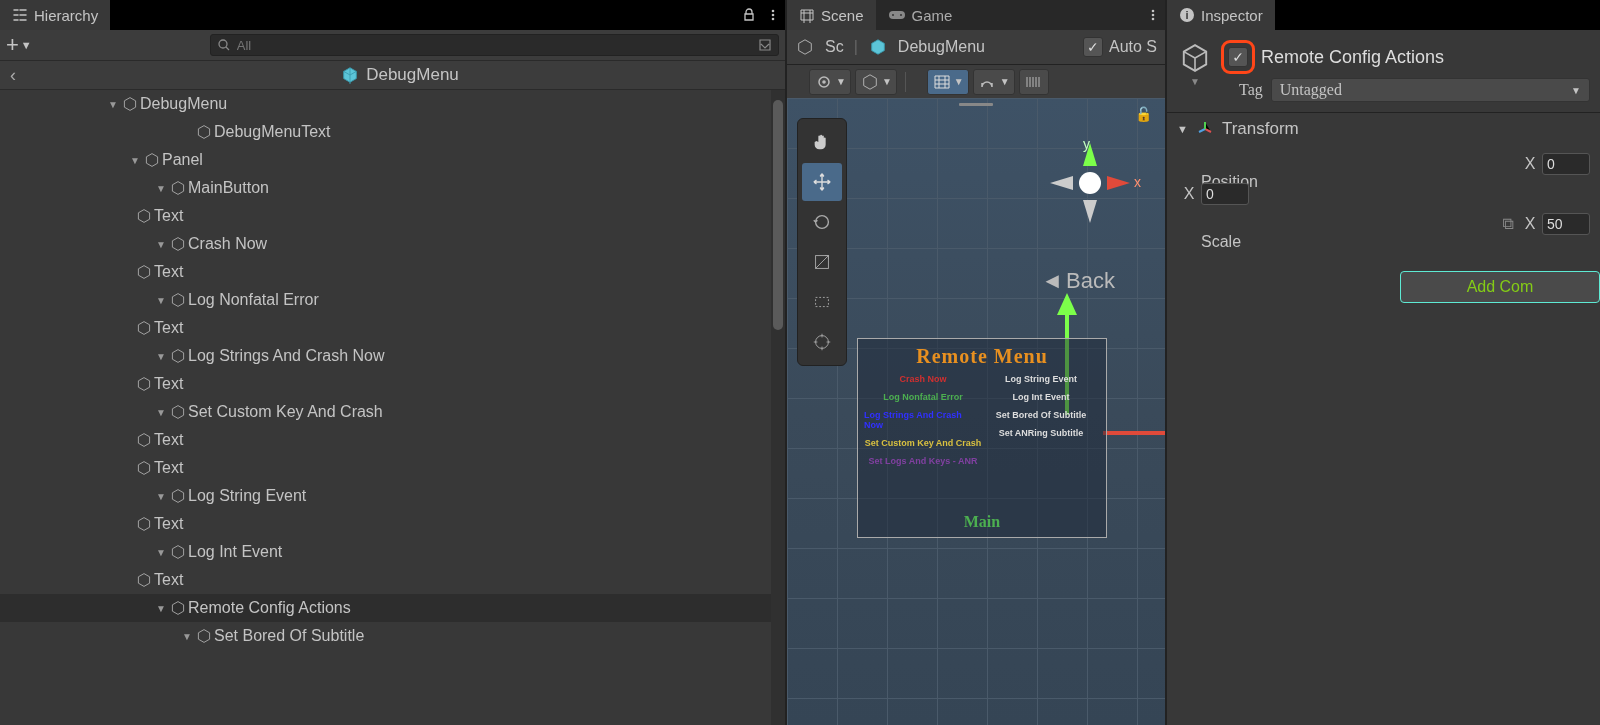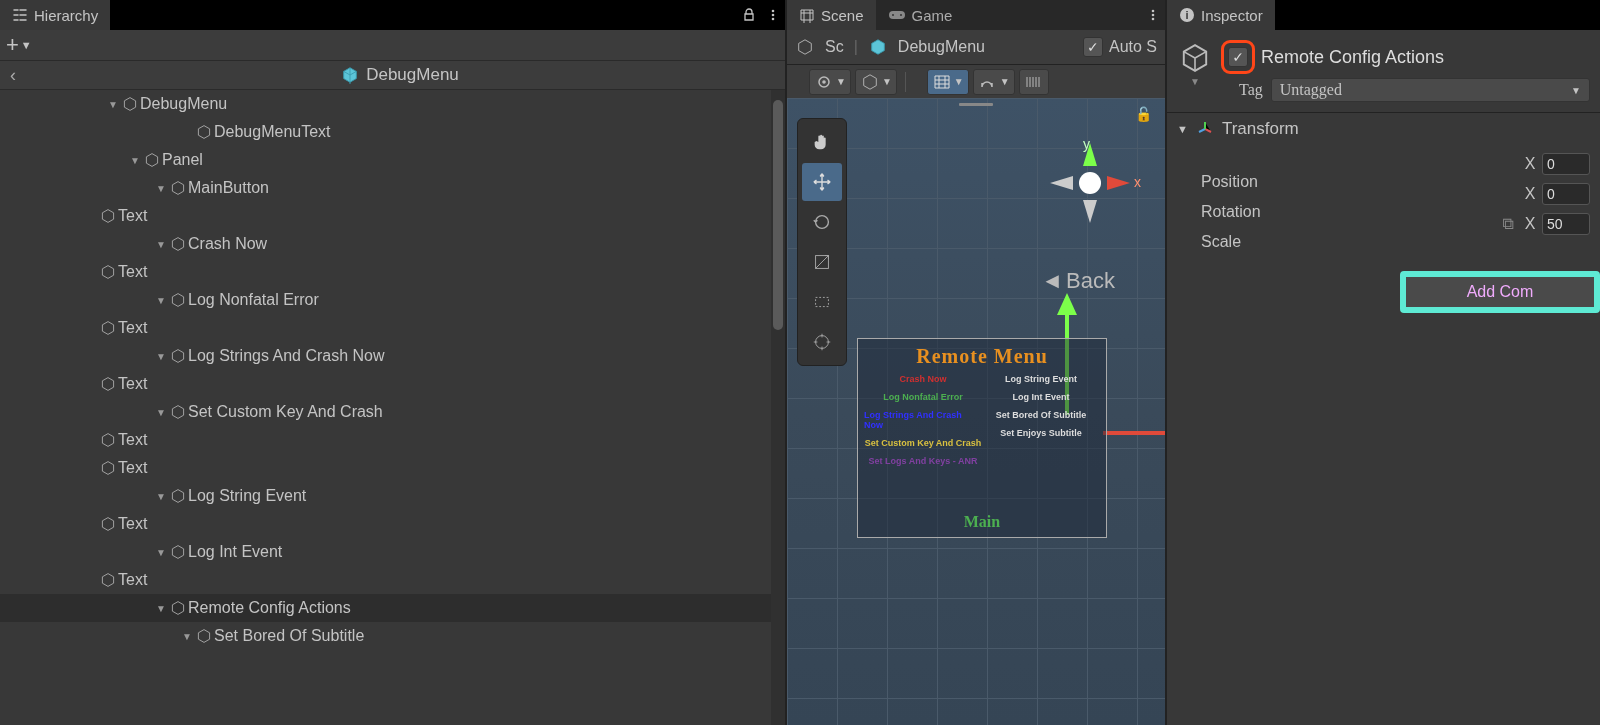--- a/index.html
+++ b/index.html
@@ -138,21 +138,21 @@
     font-size: 10px;
     color: #999;
     text-align: center;
   }
   .tree-arrow.down::before { content: "▼"; }
   .cube-icon { width: 20px; height: 20px; display:flex; align-items:center; justify-content:center;}
   .indent-1 { padding-left: 106px; }
   .indent-2 { padding-left: 128px; }
   .indent-3 { padding-left: 154px; }
   .indent-4 { padding-left: 180px; }
-  .indent-5 { padding-left: 84px; }
+  .indent-5 { padding-left: 120px; }
 
   
   .scene {
     width: 380px;
     background: #383838;
     display:flex;
     flex-direction:column;
     border-right: 2px solid #222;
   }
   .scene .panel-tab-row { background:#282828; }
@@ -369,25 +369,25 @@
     border:1px solid #555;
     border-radius:3px;
     color:#ddd;
     padding:2px 4px;
     font-size:14px;
   }
   .link-chain { color:#888;font-size:16px; margin-right:4px;}
   .add-comp-btn {
     margin:20px 0 0 auto;
     background:#4a4a4a;
-    border:6px solid #5eead4;
+    border:1px solid #5eead4;
     border-radius:4px;
     padding:6px 18px;
     font-size:16px;
-    color:#f0abfc;
+    color:#84cc16;
     width:200px;
     text-align:center;
   }
   svg { display:block; }
 </style>
 </head>
 <body>
 
 <div class="hierarchy">
   <div class="panel-tab-row">
@@ -410,20 +410,34 @@
           <circle cx="7" cy="3" r="1.3" fill="#c4c4c4"></circle>
           <circle cx="7" cy="7" r="1.3" fill="#c4c4c4"></circle>
           <circle cx="7" cy="11" r="1.3" fill="#c4c4c4"></circle>
         </svg>
     </div>
   </div>
   <div class="hierarchy-toolbar">
     <div class="plus-dropdown">
       <span>+</span>
       <span style="font-size:11px;">▼</span>
+    </div>
+    <div class="search-box">
+      <span>
+        <svg width="14" height="14" viewBox="0 0 14 14">
+            <circle cx="6" cy="6" r="4" stroke="#888" fill="none" stroke-width="1.3"></circle>
+            <path d="M9 9l3 3" stroke="#888" stroke-width="1.3"></path>
+          </svg>
+      </span>
+      <input placeholder="All" style="">
+      <span>
+        <svg width="14" height="14" viewBox="0 0 14 14">
+            <path d="M3 6l4 4 4-4M2 2h10v10H2z" stroke="#888" fill="none" stroke-width="1.2"></path>
+          </svg>
+      </span>
     </div>
   </div>
   <div class="breadcrumb">
     <span class="back">‹</span>
     <div class="crumb">
       <span class="cube-icon">
         <svg width="18" height="18" viewBox="0 0 20 20">
             <path d="M10 2l7 4v8l-7 4-7-4V6z" fill="#5cc5d8" stroke="#3a9cb0"></path>
             <path d="M10 2v18M3 6l7 4 7-4" stroke="#3a9cb0" fill="none"></path>
           </svg>
@@ -766,21 +780,21 @@
           <span style="color:#d03030">Crash Now</span>
           <span style="color:#4caf50">Log Nonfatal Error</span>
           <span style="color:#3030ff">Log Strings And Crash Now</span>
           <span style="color:#d8c040">Set Custom Key And Crash</span>
           <span style="color:#8040a0">Set Logs And Keys - ANR</span>
         </div>
         <div class="col">
           <span style="color:#ddd">Log String Event</span>
           <span style="color:#ddd">Log Int Event</span>
           <span style="color:#ddd;text-align:center">Set Bored Of Subtitle</span>
-          <span style="color:#ddd">Set Enjoys Subtitle</span>
+          <span style="color:#ddd">Set ANRing Subtitle</span>
         </div>
       </div>
       <div class="debug-main">Main</div>
     </div>
   </div>
 </div>
 
 <div class="inspector">
   <div class="panel-tab-row">
     <div class="panel-tab">
@@ -832,21 +846,20 @@
       </span>
       <span style="font-weight:500">Transform</span>
     </div>
     <div class="comp-body">
       <div class="field-row">
         <span class="label">Position</span>
         <span class="xlabel">X</span>
         <input value="0" style="">
       </div>
       <div class="field-row">
-        <span class="label">Rotation</span>
         <span class="xlabel">X</span>
         <input value="0" style="">
       </div>
       <div class="field-row">
         <span class="label">Scale</span>
         <span class="link-chain">⧉</span>
         <span class="xlabel">X</span>
         <input value="50" style="">
       </div>
     </div>

